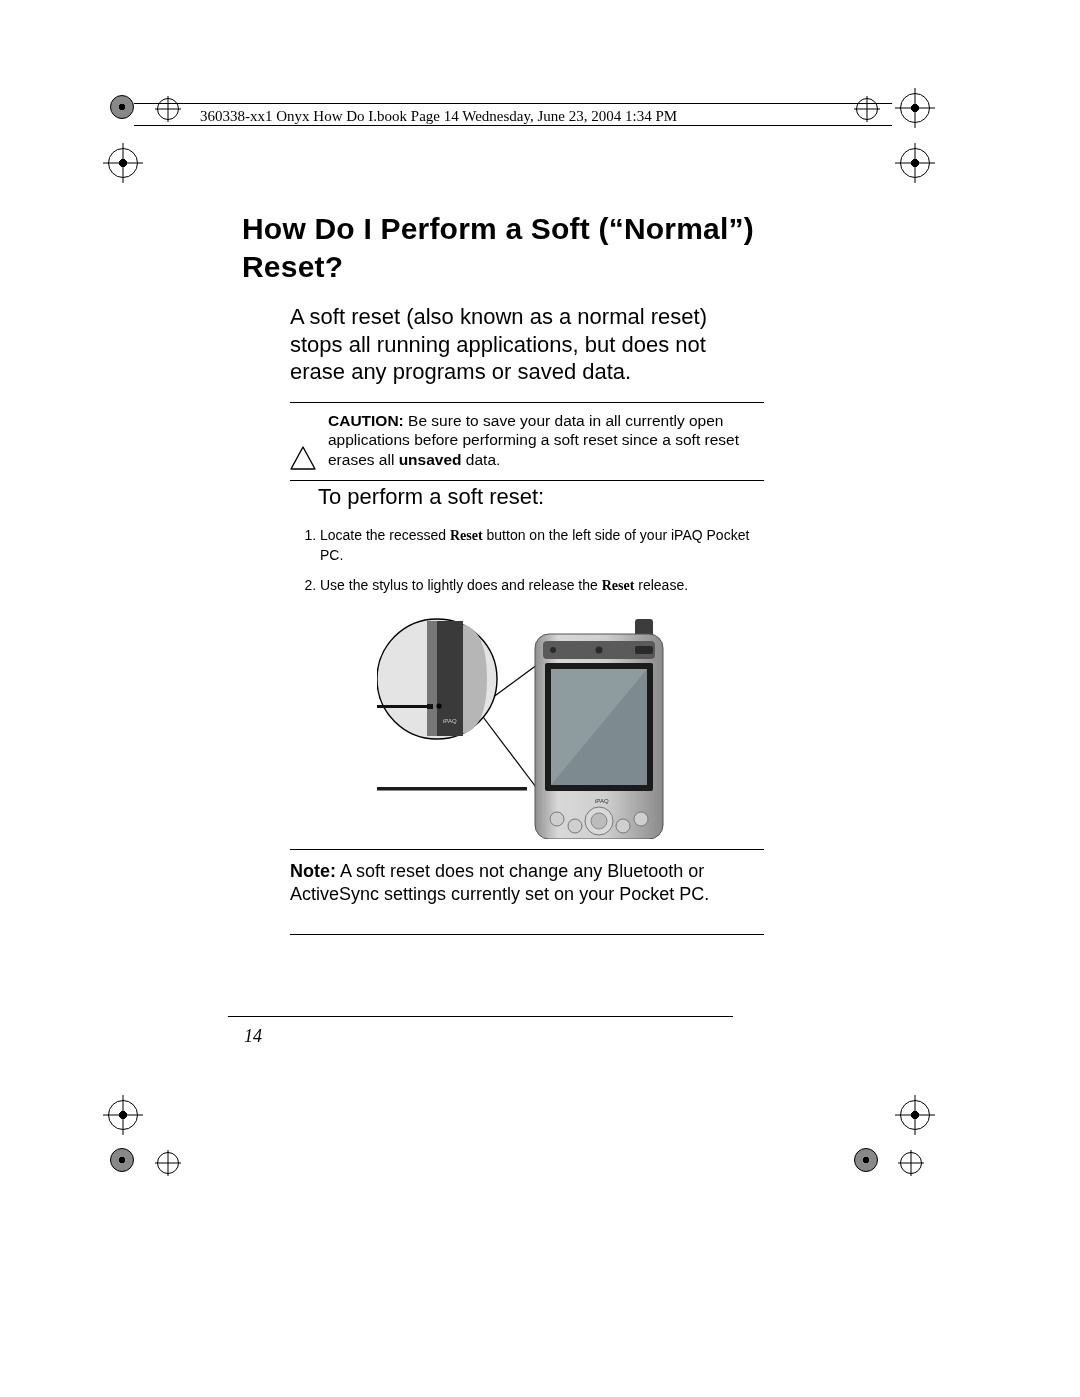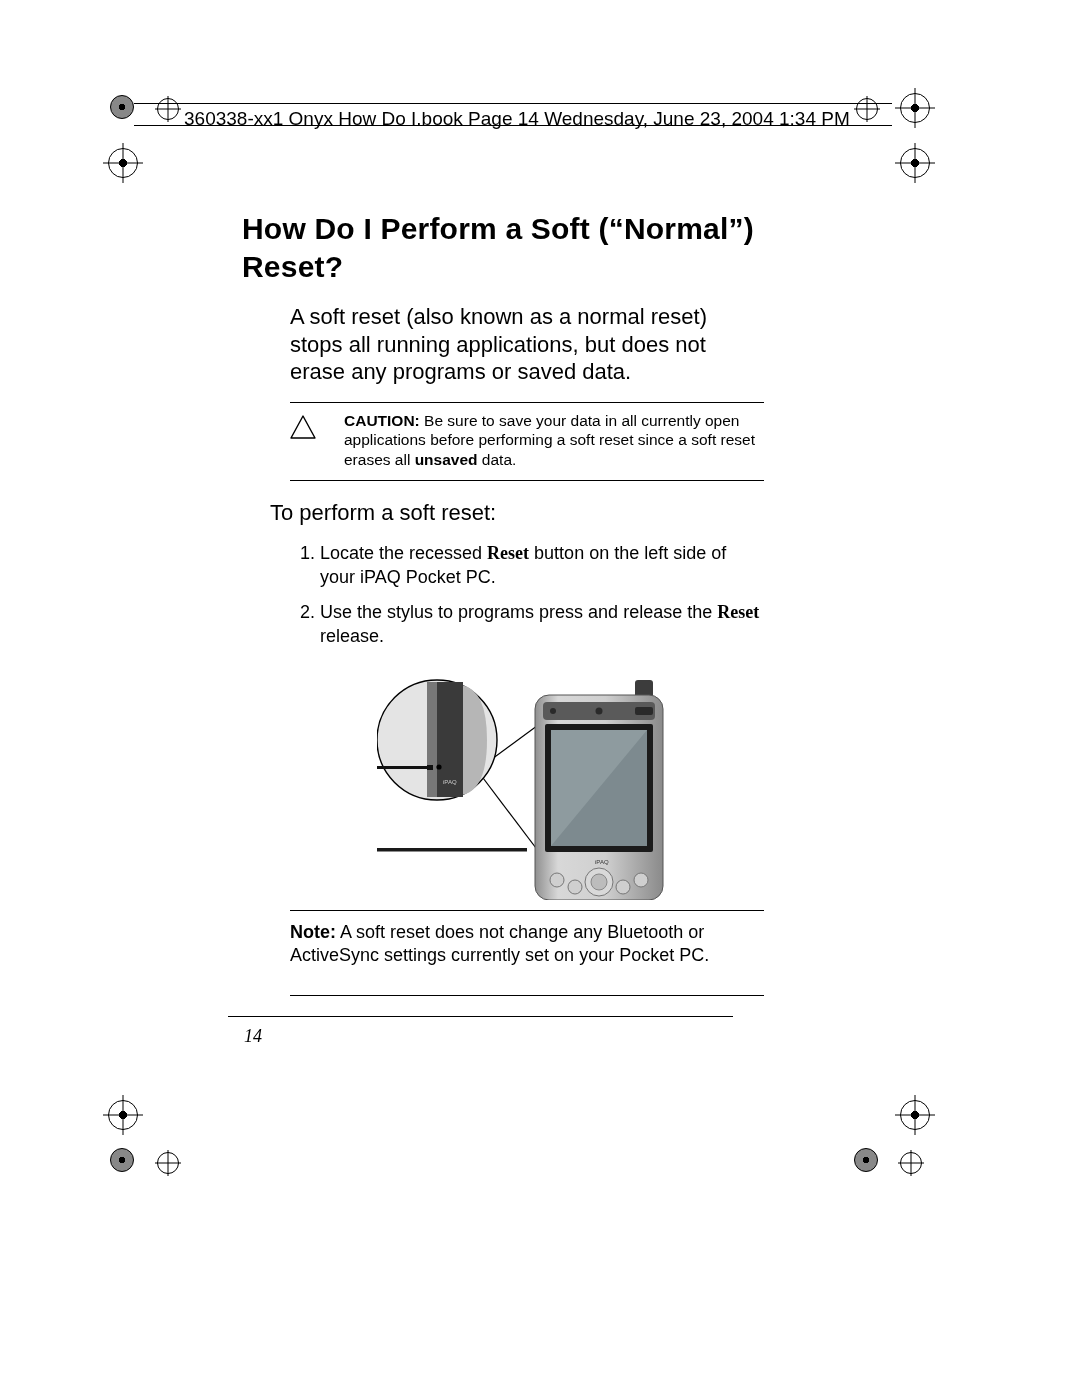--- a/index.html
+++ b/index.html
@@ -71,24 +71,24 @@
   .header-line-2 {
     position: absolute;
     left: 134px;
     right: 188px;
     top: 125px;
     border-top: 1px solid #000;
   }
 
   .header-meta {
     position: absolute;
-    left: 184px;
+    left: 200px;
     top: 108px;
-    font-size: 19px;
-    font-family: Liberation Sans, sans-serif;
+    font-size: 15px;
+    font-family: Liberation Serif, serif;
   }
 
   .content {
     position: absolute;
     left: 242px;
     top: 210px;
     width: 522px;
   }
 
   h1 {
@@ -98,30 +98,30 @@
     line-height: 1.25;
     margin: 0 0 18px 0;
     letter-spacing: 0.2px;
   }
 
   p.body {
     font-size: 22px;
     line-height: 1.25;
     margin: 0 0 16px 48px;
   }
-  p.body.noindent { margin-left: 28px; }
+  p.body.noindent { margin-left: 76px; }
 
   .caution-wrap {
-    margin: 0 0 18px 48px;
+    margin: 0 0 2px 48px;
     border-top: 1px solid #000;
     border-bottom: 1px solid #000;
     padding: 8px 0 10px 0;
     display: flex;
-    gap: 26px;
-    align-items: flex-start;
+    gap: 10px;
+    align-items: flex-end;
     font-size: 15.5px;
     line-height: 1.28;
   }
   .caution-icon {
     width: 28px;
     flex: 0 0 28px;
     padding-top: 4px;
   }
   .caution-icon svg { display: block; }
   .caution-text b.cap { font-weight: 800; }
@@ -131,23 +131,23 @@
     margin: 10px 0 0 48px;
     border-top: 1px solid #000;
     border-bottom: 1px solid #000;
     padding: 10px 0 28px 0;
     font-size: 18px;
     line-height: 1.28;
   }
   .note-wrap b { font-weight: 700; }
 
   ol.steps {
-    margin: 0 0 22px 48px;
+    margin: 0 0 14px 48px;
     padding-left: 30px;
-    font-size: 18px;
+    font-size: 14px;
     line-height: 1.3;
   }
   ol.steps li { margin-bottom: 12px; }
   .kw { font-family: "Times New Roman", Times, serif; font-weight: 700; }
 
   .device-figure {
     margin: 2px 0 8px 48px;
     display: flex;
     justify-content: center;
   }
@@ -217,21 +217,21 @@
     </div>
   </div>
 
   <p class="body noindent">To perform a soft reset:</p>
 
   <ol class="steps">
     <li>
       <span>Locate the recessed </span><span class="kw">Reset</span><span> button on the left side of your iPAQ Pocket PC.</span>
     </li>
     <li>
-      <span>Use the stylus to programs press and release the </span><span class="kw">Reset</span><span> release.</span>
+      <span>Use the stylus to lightly does and release the </span><span class="kw">Reset</span><span> release.</span>
     </li>
   </ol>
 
 
   <div class="device-figure">
     <svg width="300" height="230" viewBox="0 0 300 230" aria-label="iPAQ Pocket PC with stylus pressing Reset button">
 
       <rect x="0" y="178" width="150" height="3.5" fill="#1a1a1a"></rect>
 
       <line x1="100" y1="100" x2="168" y2="50" stroke="#000" stroke-width="1.2"></line>

